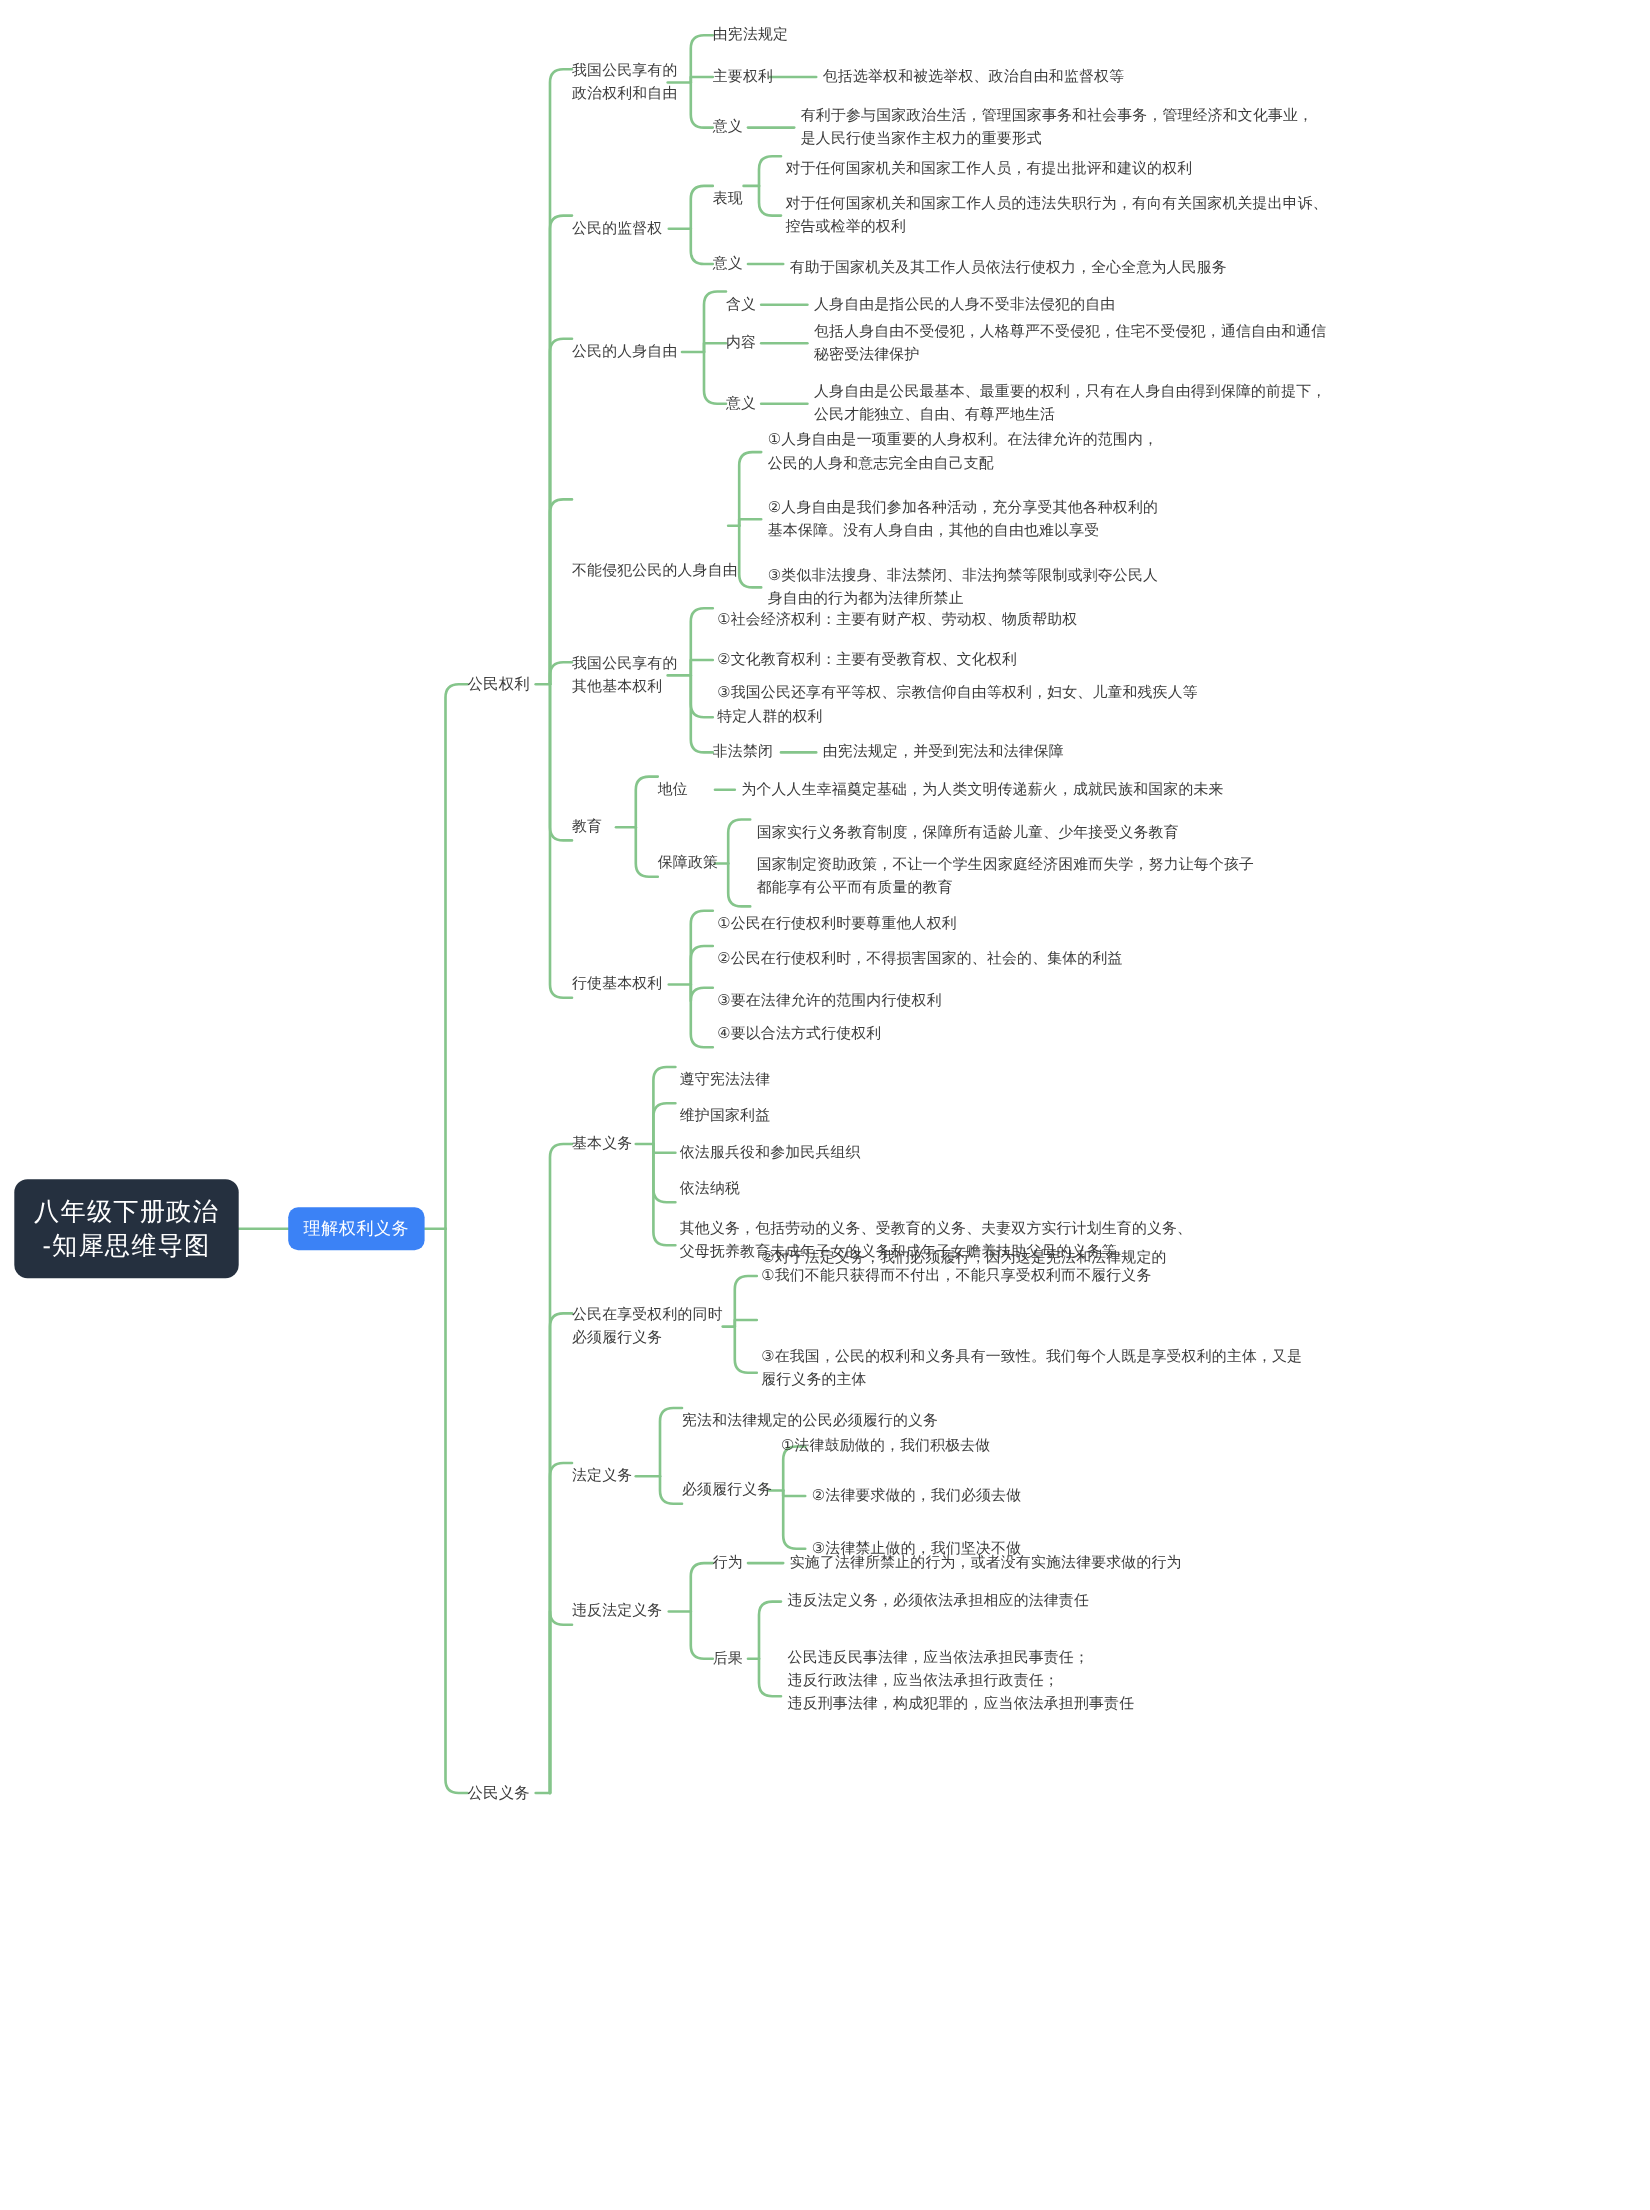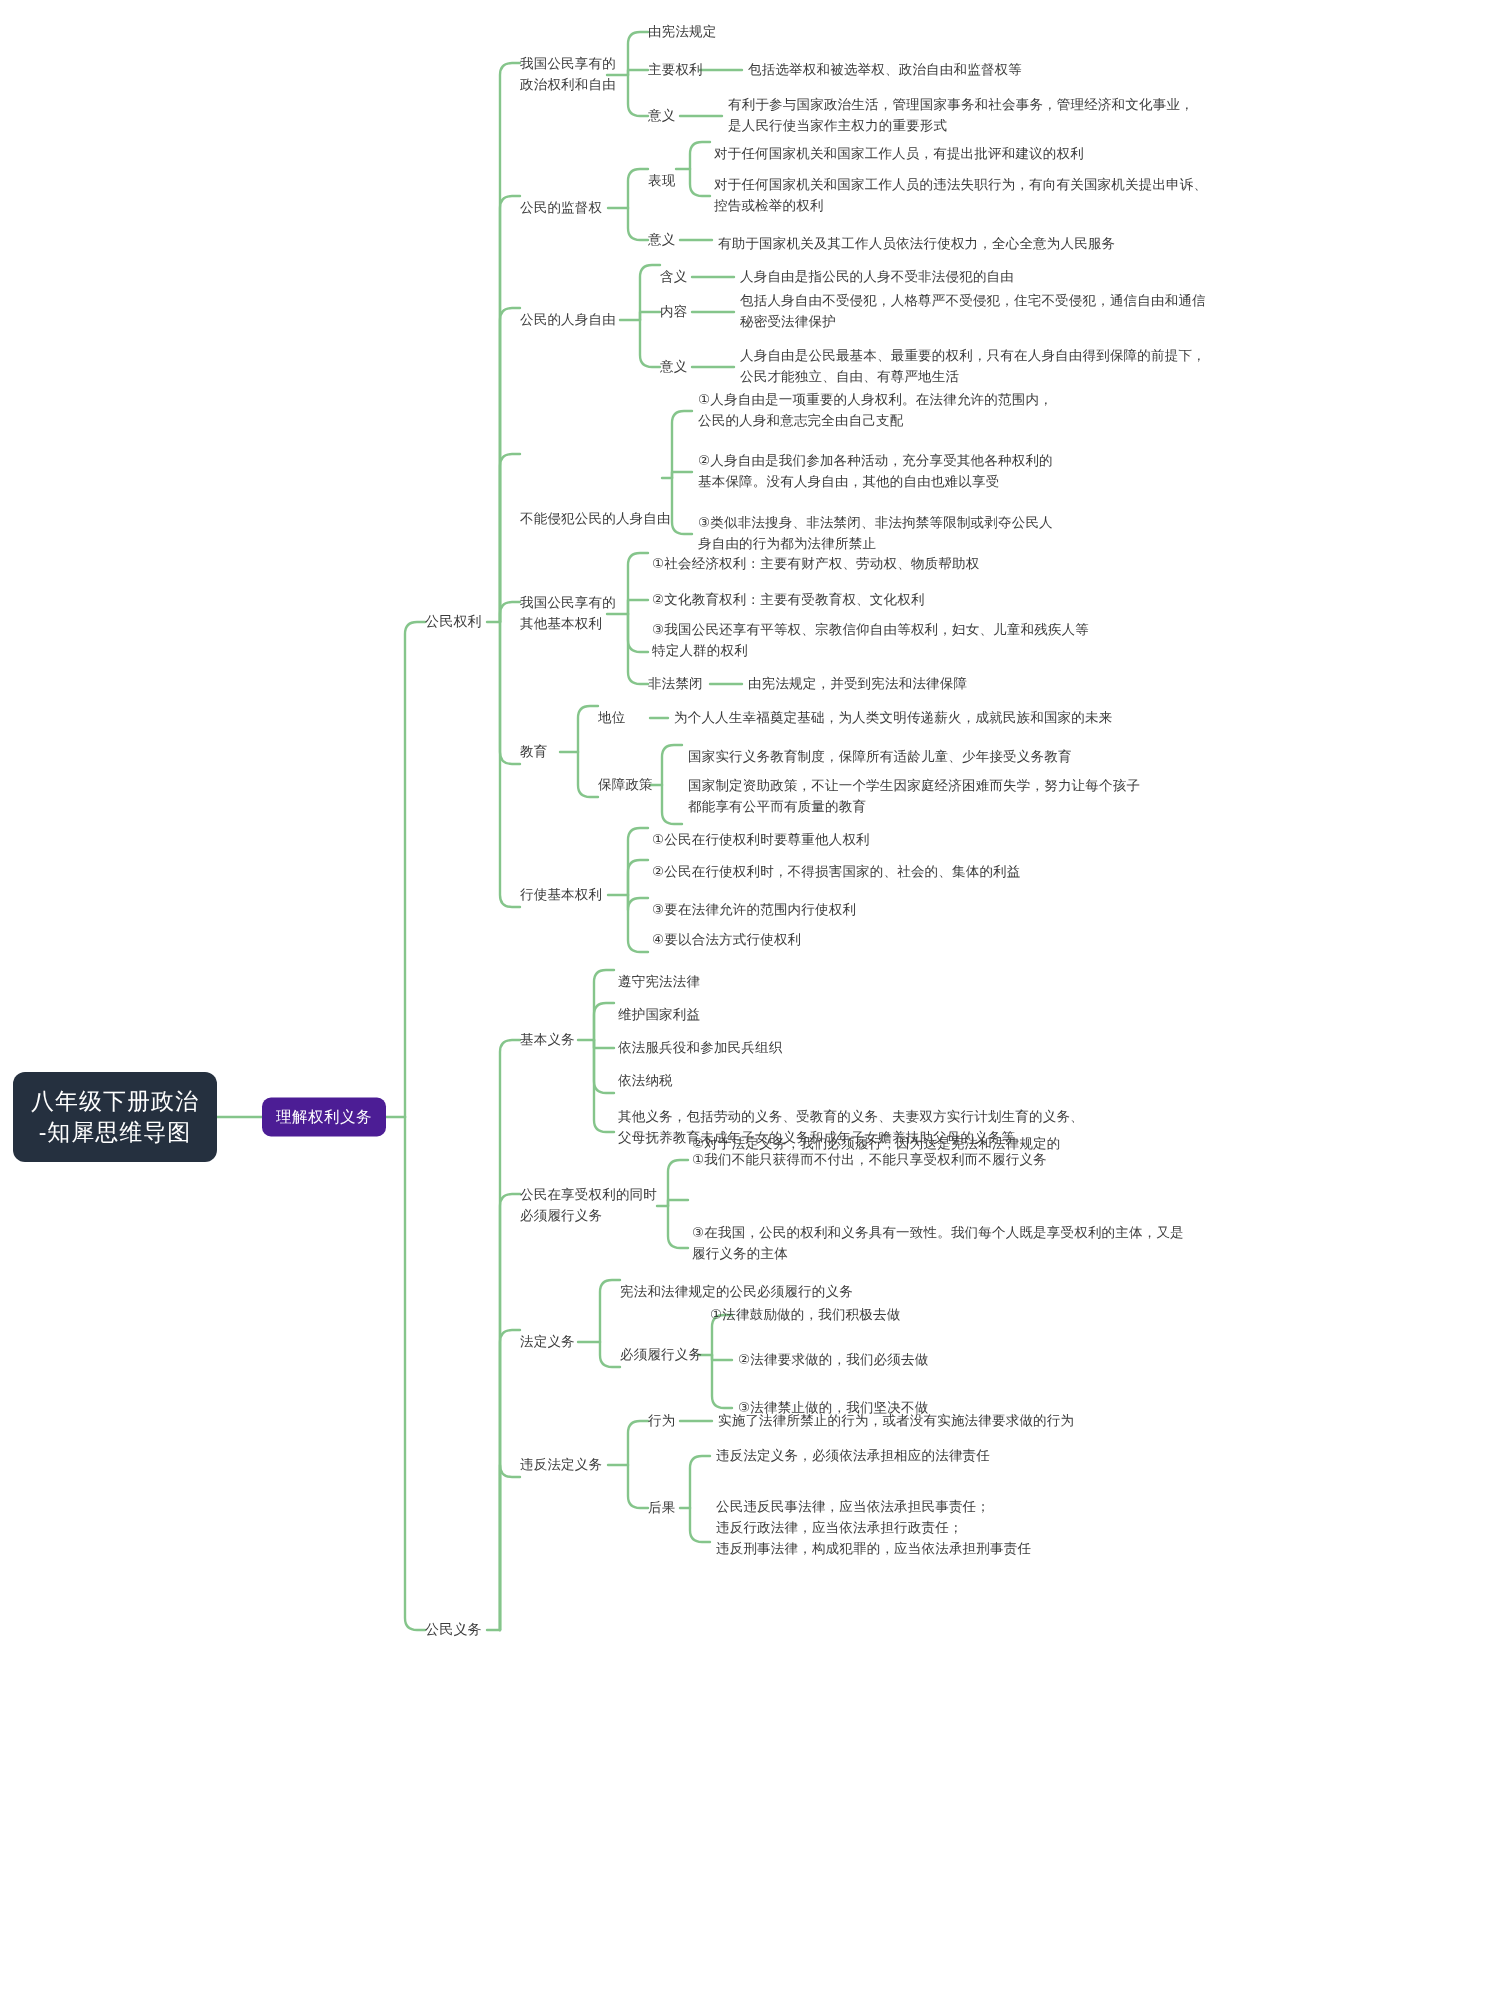--- a/index.html
+++ b/index.html
@@ -43,21 +43,21 @@
     font-size: 23px;
     line-height: 1.35;
     text-align: center;
     white-space: pre-line;
     font-weight: 500;
     letter-spacing: 1px;
   }
   .branch-main {
     position: absolute;
     transform: translate(-50%,-50%);
-    background: #4c1d95;
+    background: #3b82f6;
     color: #ffffff;
     border-radius: 9px;
     padding: 9px 14px;
     font-size: 15.5px;
     white-space: nowrap;
     letter-spacing: .5px;
   }
   .lvl2 { font-size: 14px; color: #3b3b3b; }
   .lvl3 { font-size: 13.5px; color: #3b3b3b; }
   .lvl4 { font-size: 13.5px; color: #3b3b3b; }

